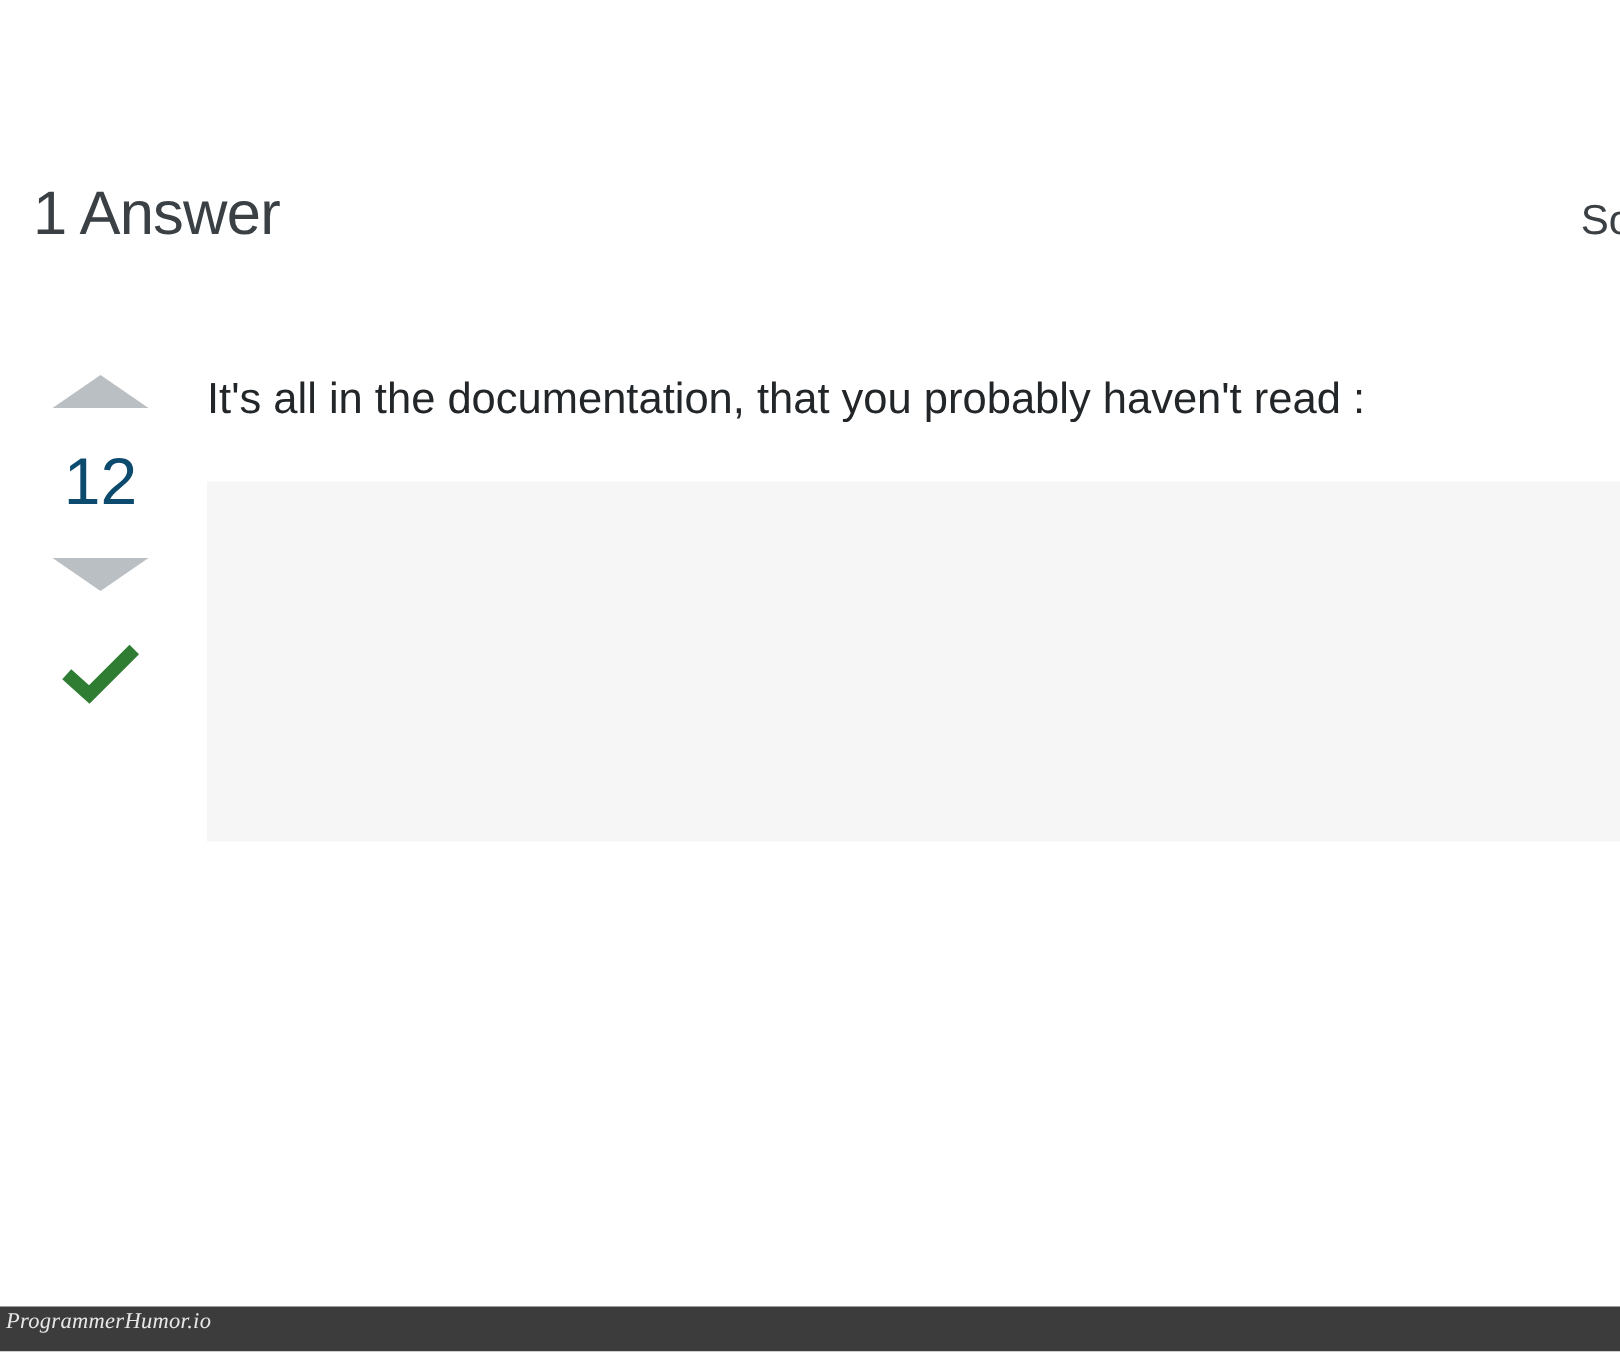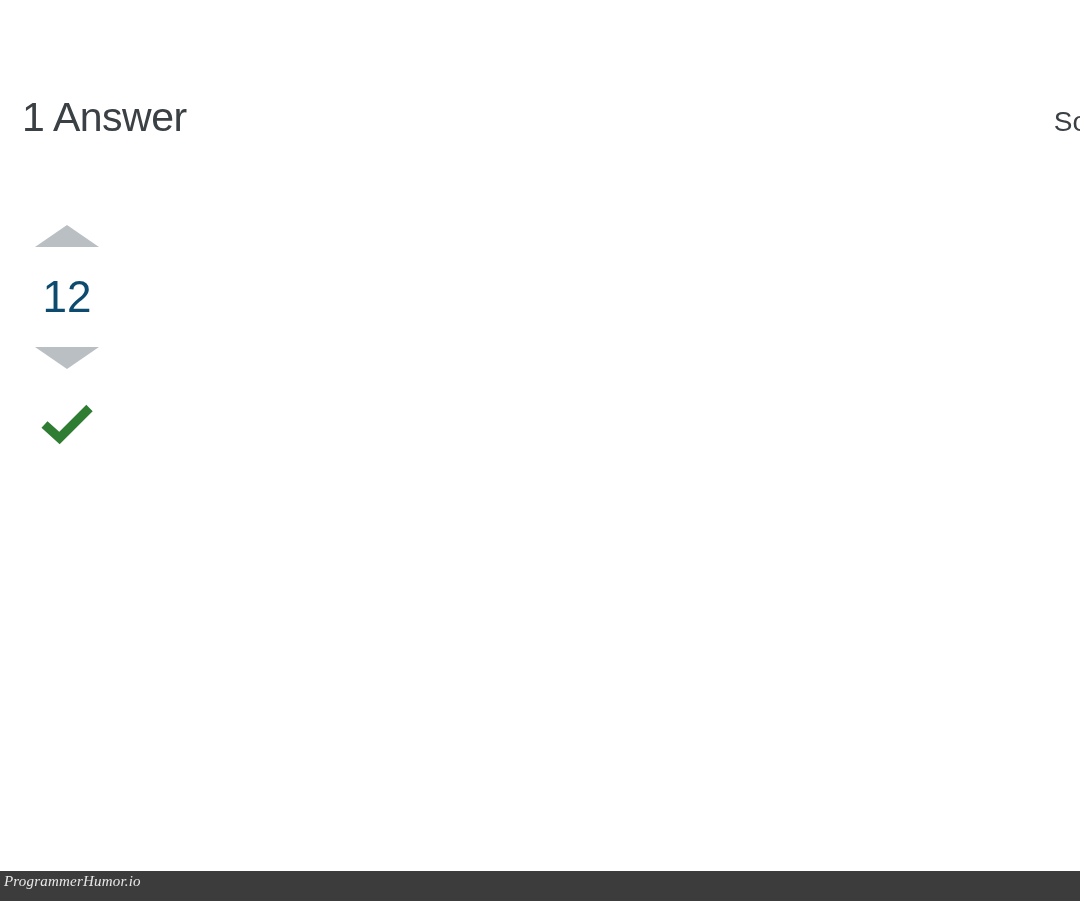--- a/index.html
+++ b/index.html
@@ -9,21 +9,21 @@
     }
     body {
       font-family: -apple-system, BlinkMacSystemFont, "Segoe UI", "Liberation Sans", sans-serif;
       background: #ffffff;
       width: 1080px;
       height: 901px;
       position: relative;
       overflow: hidden;
     }
     .content {
-      padding-top: 94px;
+      padding-top: 119px;
       padding-left: 22px;
     }
     .answers-header {
       display: flex;
       justify-content: space-between;
       align-items: baseline;
       margin-bottom: 80px;
     }
     .answers-title {
       font-size: 41px;
@@ -127,16 +127,20 @@
       <div class="vote-arrow-up"></div>
       <div class="vote-count">12</div>
       <div class="vote-arrow-down"></div>
       <div class="check-icon">
         <svg viewBox="0 0 36 28" fill="none" stroke="currentColor" stroke-width="6" stroke-linecap="butt" stroke-linejoin="miter">
           <polyline points="3,15 13,24 33,4"></polyline>
         </svg>
       </div>
     </div>
 
+    <div class="answer-body">
+      <p class="answer-text">It's all in the documentation, that you probably haven't read :</p>
+      <div class="code-block"></div>
+    </div>
   </div>
 </div>
 
 <div class="watermark-bar">ProgrammerHumor.io</div>
 
 </body></html>

